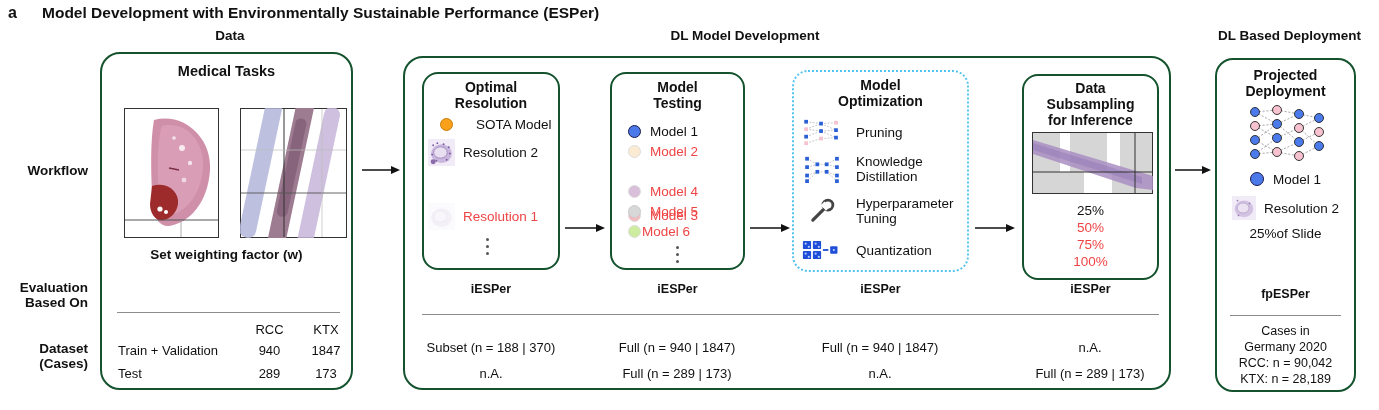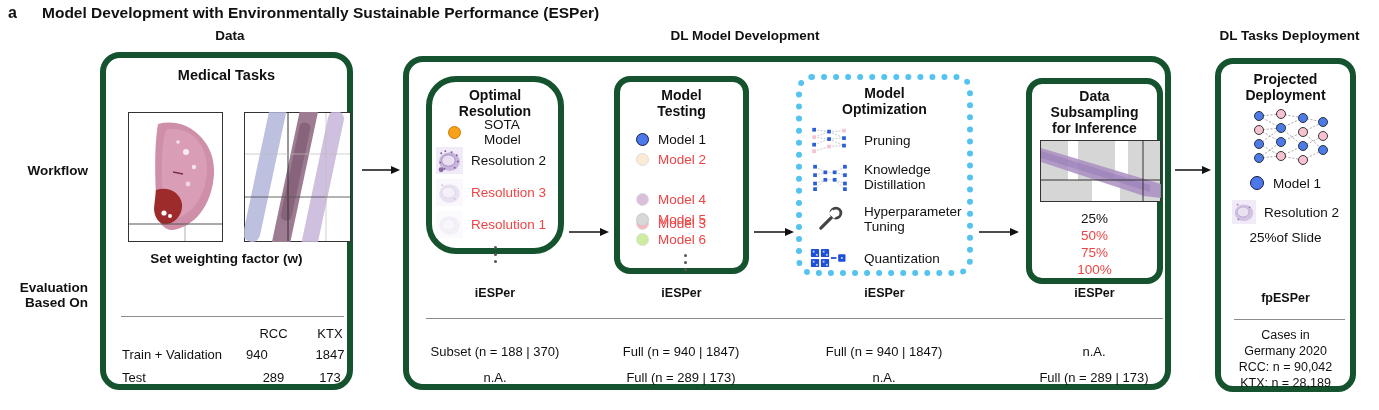--- a/index.html
+++ b/index.html
@@ -1,19 +1,19 @@
 <!DOCTYPE html>
 <html><head>
 <meta charset="utf-8">
 <style>
   html,body{margin:0;padding:0;background:#fff;}
   .canvas{position:relative;width:1379px;height:410px;background:#fff;overflow:hidden;
           font-family:"Liberation Sans",sans-serif;color:#111;}
   .abs{position:absolute;}
-  .bluebox{position:absolute;border:6px solid #14532d;border-radius:20px;background:#fff;box-sizing:border-box;padding-left:24px;}
+  .bluebox{position:absolute;border:2px solid #14532d;border-radius:20px;background:#fff;box-sizing:border-box;padding-left:24px;}
   .dottedbox{border-style:dotted;border-color:#55c3ef;}
   .panel-label{position:absolute;left:8px;top:4px;font-size:16px;font-weight:bold;}
   .fig-title{position:absolute;left:42px;top:4px;font-size:15.5px;font-weight:bold;}
   .col-hdr{position:absolute;top:28px;font-weight:bold;font-size:13.5px;text-align:center;}
   .rowlabel{position:absolute;left:0;width:88px;text-align:right;font-weight:bold;font-size:13.5px;line-height:15px;}
   .boxtitle{position:absolute;left:0;right:0;text-align:center;font-weight:bold;font-size:14px;line-height:16px;}
   .item-row{position:absolute;display:flex;align-items:center;font-size:13.5px;line-height:15px;}
   .circle{border-radius:50%;box-sizing:border-box;flex:0 0 auto;}
   .c13{width:13px;height:13px;}
   .c-sota{background:#f9a11b;border:1.5px solid #c97c07;}
@@ -36,26 +36,30 @@
 </head>
 <body>
 
 <div class="canvas">
 
   <div class="panel-label">a</div>
   <div class="fig-title">Model Development with Environmentally Sustainable Performance (ESPer)</div>
 
   <div class="col-hdr" style="left:140px;width:180px;">Data</div>
   <div class="col-hdr" style="left:600px;width:290px;">DL Model Development</div>
-  <div class="col-hdr" style="left:1200px;width:179px;">DL Tasks Deployment</div>
+  <div class="col-hdr" style="left:1200px;width:179px;">DL Based Deployment</div>
 
   <div class="rowlabel" style="top:163px;">Workflow</div>
   <div class="rowlabel" style="top:280px;">
     <div>Evaluation</div>
     <div>Based On</div>
+  </div>
+  <div class="rowlabel" style="top:341px;">
+    <div>Dataset</div>
+    <div>(Cases)</div>
   </div>
 
   <div class="bluebox" style="left:100px;top:52px;width:253px;height:338px;">
     <div class="boxtitle" style="top:9px;font-size:14.5px;">Medical Tasks</div>
 
     <svg class="img-frame" style="left:22px;top:54px;" width="95" height="130" viewBox="0 0 95 130">
       <rect x="0.5" y="0.5" width="94" height="129" fill="#fff" stroke="#333" stroke-width="1"></rect>
       <path d="M30,12 C60,4 88,30 86,62 C84,95 65,115 45,118 C38,119 30,112 29,100 C27,70 26,35 30,12 Z" fill="#d08fa9"></path>
       <path d="M38,18 C62,12 80,34 79,58 C78,82 66,100 50,106 C42,108 36,100 35,88 C33,62 33,34 38,18 Z" fill="#dda4bc" opacity="0.7"></path>
       <circle cx="58" cy="40" r="3" fill="#fff" opacity="0.8"></circle>
@@ -84,30 +88,30 @@
       <line x1="82" y1="1" x2="82" y2="129" stroke="#bbb" stroke-width="0.7"></line>
     </svg>
 
     <div class="boxtitle" style="top:193px;font-size:13.5px;">Set weighting factor (w)</div>
 
     <div class="divider" style="left:15px;width:223px;top:258px;"></div>
 
     <div class="tbl-label" style="left:140px;top:268px;width:55px;text-align:center;">RCC</div>
     <div class="tbl-label" style="left:200px;top:268px;width:48px;text-align:center;">KTX</div>
     <div class="tbl-label" style="left:16px;top:289px;">Train + Validation</div>
-    <div class="tbl-label" style="left:140px;top:289px;width:55px;">940</div>
+    <div class="tbl-label" style="left:140px;top:289px;width:55px;text-align:center;">940</div>
     <div class="tbl-label" style="left:200px;top:289px;width:48px;text-align:center;">1847</div>
     <div class="tbl-label" style="left:16px;top:312px;">Test</div>
     <div class="tbl-label" style="left:140px;top:312px;width:55px;text-align:center;">289</div>
     <div class="tbl-label" style="left:200px;top:312px;width:48px;text-align:center;">173</div>
   </div>
 
   <div class="bluebox" style="left:403px;top:56px;width:768px;height:334px;">
 
-    <div class="bluebox" style="left:17px;top:14px;width:138px;height:178px;border-radius:30px;">
+    <div class="bluebox" style="left:17px;top:14px;width:138px;height:198px;border-radius:16px;">
       <div class="boxtitle" style="top:5px;">
         <div>Optimal</div>
         <div>Resolution</div>
       </div>
       <div class="item-row" style="left:16px;top:40px;height:20px;gap:23px;">
         <span class="circle c13 c-sota"></span>
         <span>SOTA Model</span>
       </div>
       <div class="item-row" style="left:4px;top:62px;height:32px;gap:8px;">
         <svg width="27" height="27" viewBox="0 0 26 26">
@@ -121,32 +125,20 @@
               <circle cx="20" cy="8" r="0.9"></circle>
               <circle cx="21" cy="14" r="0.9"></circle>
               <circle cx="18" cy="20" r="0.9"></circle>
               <circle cx="8" cy="21" r="0.9"></circle>
               <circle cx="4" cy="15" r="0.9"></circle>
             </g>
           <circle cx="5" cy="22" r="2.4" fill="#8a6aaa"></circle>
         </svg>
         <span>Resolution 2</span>
       </div>
-      <div class="item-row faded" style="left:4px;top:94px;height:32px;gap:8px;">
-        <svg width="27" height="27" viewBox="0 0 26 26">
-          <rect width="26" height="26" fill="#faf8fc"></rect>
-          <g opacity="0.32">
-              <ellipse cx="13" cy="14" rx="10" ry="9" fill="#c9b6dc"></ellipse>
-              <ellipse cx="12" cy="13" rx="6.5" ry="5.5" fill="#e8e0f0" stroke="#9b82b8" stroke-width="0.8"></ellipse>
-              <circle cx="6" cy="6" r="1" fill="#7a5a9e"></circle>
-              <circle cx="18" cy="19" r="1" fill="#7a5a9e"></circle>
-            </g>
-        </svg>
-        <span>Resolution 3</span>
-      </div>
       <div class="item-row faded" style="left:4px;top:126px;height:32px;gap:8px;">
         <svg width="27" height="27" viewBox="0 0 26 26">
           <rect width="26" height="26" fill="#fbfafd"></rect>
           <g opacity="0.14">
               <ellipse cx="13" cy="14" rx="10" ry="9" fill="#c9b6dc"></ellipse>
               <ellipse cx="12" cy="13" rx="6.5" ry="5.5" fill="#e8e0f0" stroke="#9b82b8" stroke-width="0.8"></ellipse>
             </g>
         </svg>
         <span>Resolution 1</span>
       </div>
@@ -175,21 +167,21 @@
         <span>Model 3</span>
       </div>
       <div class="item-row faded" style="left:16px;top:107px;height:20px;gap:9px;">
         <span class="circle c13 c-m4"></span>
         <span>Model 4</span>
       </div>
       <div class="item-row faded" style="left:16px;top:127px;height:20px;gap:9px;">
         <span class="circle c13 c-m5"></span>
         <span>Model 5</span>
       </div>
-      <div class="item-row faded" style="left:16px;top:147px;height:20px;gap:9px;">
+      <div class="item-row faded" style="left:16px;top:147px;height:20px;gap:1px;">
         <span class="circle c13 c-m6"></span>
         <span>Model 6</span>
       </div>
       <div class="dots" style="left:64px;top:172px;">
           <span class="dot"></span>
           <span class="dot"></span>
           <span class="dot"></span>
         </div>
     </div>
 

